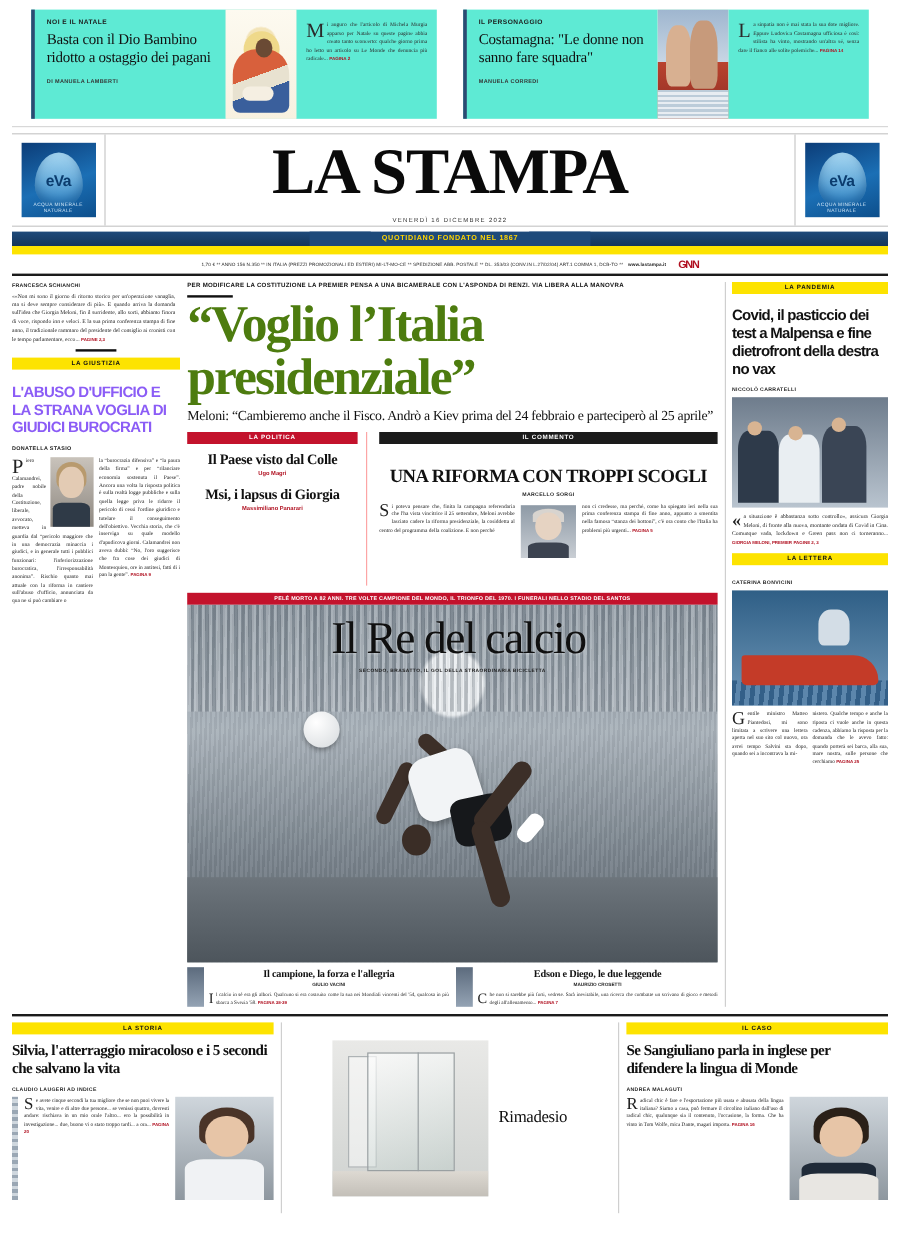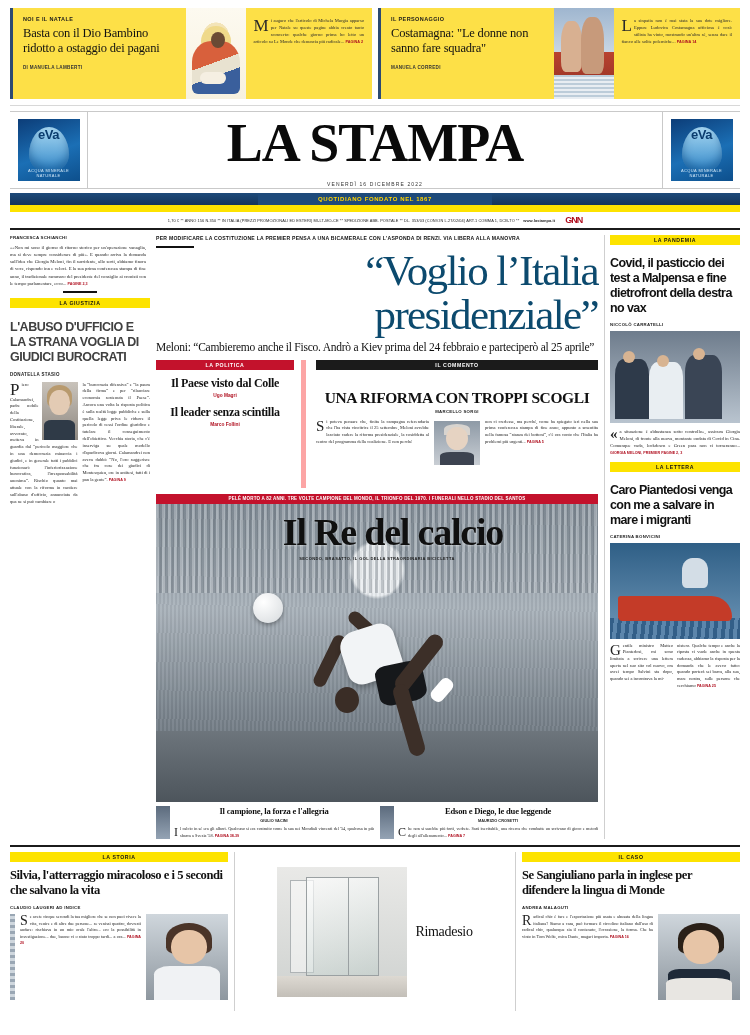--- a/index.html
+++ b/index.html
@@ -7,21 +7,21 @@
     width: 750px; height: 1035px;
     background: #ffffff;
     font-family: "Liberation Serif", serif;
     color: #111;
     overflow: hidden;
   }
   .page { width: 750px; height: 1035px; background:#fff; position: relative; padding: 6px 10px 4px 10px; }
 
   
   .topband { display:flex; height: 100px; gap:0; border-bottom: 1px solid #d8d8d8; padding-bottom:4px;}
-  .promo { display:flex; flex:1; background:#fde047; margin: 2px 0; }
+  .promo { display:flex; flex:1; background:#5eead4; margin: 2px 16px; }
   .promo.sep { margin-left: 6px; }
   .promo-txtcol { padding: 8px 6px 6px 10px; width:50%; border-left: 3px solid #2c4a72; }
   .promo-kicker { font-family:"Liberation Sans", sans-serif; font-weight:bold; font-size:5.5px; letter-spacing:.4px; color:#1b1b1b; margin-bottom:4px;}
   .promo-head { font-size:12.5px; line-height:1.22; font-weight:normal; letter-spacing:-.2px; }
   .promo-by { font-family:"Liberation Sans", sans-serif; font-weight:bold; font-size:4.6px; color:#333; margin-top:8px; letter-spacing:.3px;}
   .promo-img { width:62px; background:#f6f2e7; align-self:stretch; margin:0; position:relative; overflow:hidden;}
   .promo-body { width:36%; padding:10px 8px 6px 8px; font-size:4.6px; line-height:1.5; text-align:justify; color:#2a2a2a;}
   .promo-body .drop { float:left; font-size:17px; line-height:.85; padding:1px 2px 0 0; font-family:"Liberation Serif", serif;}
   .ref { font-family:"Liberation Sans", sans-serif; font-weight:bold; font-size:3.8px; color:#b01020;}
 
@@ -37,21 +37,21 @@
      linear-gradient(#9fb6cf, #c8d6e4 48%, #b9432f 48%, #8d2d22);}
   .pc-a { position:absolute; left:12%; top:14%; width:36%; height:56%; background:#d8b091; border-radius:40% 40% 20% 20%;}
   .pc-b { position:absolute; left:46%; top:10%; width:38%; height:62%; background:#c79a7b; border-radius:40% 40% 20% 20%;}
   .pc-c { position:absolute; left:0; bottom:0; width:100%; height:26%; background:repeating-linear-gradient(0deg,#e8edf2 0 2px,#bcccd9 2px 4px);}
 
   
   .masthead { display:flex; align-items:stretch; margin-top:5px; border-top:1px solid #c9c9c9; border-bottom:1px solid #c9c9c9; height:78px;}
   .eva { width:78px; display:flex; align-items:center; justify-content:center; border-right:1px solid #c9c9c9;}
   .eva.right { border-right:none; border-left:1px solid #c9c9c9;}
   .eva-box { width:62px; height:62px; background:linear-gradient(160deg,#0c3d78,#1b6fb5 55%,#0d4f8c); position:relative; display:flex; align-items:center; justify-content:center;}
-  .eva-drop { width:40px;height:46px;border-radius:50% 50% 50% 50%/60% 60% 40% 40%; background:linear-gradient(#a8d8f2,#2f86c8); position:relative; display:flex;justify-content:center; box-shadow:inset 0 -6px 10px rgba(0,60,120,.5);}
+  .eva-drop { width:40px;height:46px;border-radius:50% 50% 50% 50%/60% 60% 40% 40%; background:linear-gradient(#a8d8f2,#2f86c8); position:relative; display:flex;align-items:center;justify-content:center; box-shadow:inset 0 -6px 10px rgba(0,60,120,.5);}
   .eva-word { font-family:"Liberation Sans", sans-serif; font-weight:bold; font-size:13px; color:#0b3c6e; letter-spacing:-.5px;}
   .eva-sub { position:absolute; bottom:3px; left:0; width:100%; text-align:center; font-family:"Liberation Sans", sans-serif; font-size:4px; color:#cfe6f7; letter-spacing:.4px;}
   .mast-center { flex:1; display:flex; flex-direction:column; align-items:center; justify-content:center; padding-top:2px;}
   .mast-title { font-family:"Liberation Serif", serif; font-weight:bold; font-size:54px; letter-spacing:-1px; line-height:1; color:#0a0a0a;}
   .mast-date { font-family:"Liberation Sans", sans-serif; font-size:5px; letter-spacing:1.1px; color:#333; margin-top:11px;}
 
   
   .foundedwrap { position:relative; height:12px; margin-top:4px;}
   .founded-left { position:absolute; left:0; top:0; width:41%; height:12px; background:linear-gradient(#1e4a7a,#14355a);}
   .founded-right { position:absolute; right:0; top:0; width:41%; height:12px; background:linear-gradient(#1e4a7a,#14355a);}
@@ -65,29 +65,29 @@
 
   
   .main { display:flex; gap:6px; margin-top:5px; height:604px;}
   .col-left { width:140px; display:flex; flex-direction:column;}
   .col-center { flex:1; display:flex; flex-direction:column;}
   .col-right { width:136px; display:flex; flex-direction:column; border-left:1px solid #cfcfcf; padding-left:5px;}
 
   
   .lead-overline { font-family:"Liberation Sans", sans-serif; font-weight:bold; font-size:5.1px; letter-spacing:.25px; color:#111; padding-bottom:2px;}
   .lead-rule { width:38px; height:2px; background:#111; margin:3px 0 1px 0;}
-  .lead-title { font-size:43px; font-weight:normal; letter-spacing:-1.6px; line-height:1.03; color:#0c4a6e;text-align:right;}
+  .lead-title { font-size:43px; font-weight:bold; letter-spacing:-1.6px; line-height:1.03; color:#4d7c0f;}
   .lead-sub { font-size:11.5px; margin-top:3px; letter-spacing:-.25px; color:#111;}
 
   .lead-row { display:flex; gap:7px; margin-top:7px; height:128px;}
   .lead-note { width:140px; border-right:1px solid #d5d5d5; padding-right:6px;}
   .lead-note .by { font-family:"Liberation Sans", sans-serif; font-weight:bold; font-size:4.4px; color:#222; letter-spacing:.2px; margin-bottom:4px;}
   .lead-note p { font-size:4.7px; line-height:1.52; text-align:justify; color:#222;}
 
-  .politica { width:150px; border-right:5px solid #fca5a5; padding-right:7px;}
+  .politica { width:150px; border-right:1px solid #fca5a5; padding-right:7px;}
   .tagbar { background:#c3122c; color:#fff; font-family:"Liberation Sans", sans-serif; font-weight:bold; font-size:5.2px; letter-spacing:.6px; text-align:center; padding:2px 0; margin-bottom:6px;}
   .pol-item { text-align:center; margin-bottom:7px;}
   .pol-item h4 { font-size:12px; font-weight:bold; letter-spacing:-.3px;}
   .pol-item .aut { font-family:"Liberation Sans", sans-serif; font-weight:bold; font-size:4.8px; color:#b01020; margin-top:2px;}
 
   .commento { flex:1; padding-left:3px;}
   .tagbar.dark { background:#1b1b1b; }
   .com-title { text-align:center; font-size:15.5px; font-weight:bold; letter-spacing:-.4px; margin:19px 0 2px;}
   .com-by { text-align:center; font-family:"Liberation Sans", sans-serif; font-weight:bold; font-size:4.3px; color:#222; letter-spacing:.3px; margin-bottom:5px;}
   .com-cols { display:flex; gap:5px;}
@@ -99,21 +99,21 @@
   .cf-b { position:absolute; left:12%; bottom:0; width:76%; height:28%; background:#3c4350; border-radius:30% 30% 0 0;}
 
   
   .pele { margin-top:6px; flex:1; display:flex; flex-direction:column;}
   .pele-band { background:#c3122c; color:#fff; font-family:"Liberation Sans", sans-serif; font-weight:bold; font-size:4.5px; letter-spacing:.2px; text-align:center; padding:2.5px 0;}
   .pele-photo { position:relative; flex:1; background:
         radial-gradient(ellipse at 50% 22%, #e8ecef 0 8%, transparent 9%),
         linear-gradient(#8e99a3 0%, #aab3bb 35%, #7b858e 70%, #5d666e 100%);
         overflow:hidden;}
   .pele-photo::before { content:""; position:absolute; inset:0; background:repeating-linear-gradient(92deg, rgba(255,255,255,.05) 0 2px, rgba(0,0,0,.05) 2px 4px);}
-  .pele-title { position:absolute; top:6px; left:16px; width:100%; text-align:center; font-size:38px; font-weight:bold; letter-spacing:-1.2px; color:#101010; text-shadow:0 1px 2px rgba(255,255,255,.35);}
+  .pele-title { position:absolute; top:6px; left:5px; width:100%; text-align:center; font-size:38px; font-weight:normal; letter-spacing:-1.2px; color:#101010; text-shadow:0 1px 2px rgba(255,255,255,.35);}
   .pele-credit { position:absolute; top:52px; left:0; width:100%; text-align:center; font-family:"Liberation Sans", sans-serif; font-weight:bold; font-size:4px; color:#1b1b1b; letter-spacing:.4px;}
   .ball { position:absolute; left:22%; top:30%; width:30px; height:30px; border-radius:50%; background:radial-gradient(circle at 35% 30%, #ffffff, #d6dadd); box-shadow:0 2px 4px rgba(0,0,0,.35);}
   .player { position:absolute; left:36%; top:24%; width:140px; height:210px;}
   .pl-torso { position:absolute; left:28px; top:52px; width:56px; height:54px; background:#f2f4f6; border-radius:30% 26% 22% 26%; transform:rotate(-18deg); box-shadow:0 3px 6px rgba(0,0,0,.3);}
   .pl-shorts { position:absolute; left:62px; top:88px; width:48px; height:40px; background:#16181b; border-radius:22% 30% 26% 24%; transform:rotate(-12deg);}
   .pl-leg1 { position:absolute; left:96px; top:54px; width:16px; height:68px; background:#3c2f28; border-radius:8px; transform:rotate(38deg);}
   .pl-leg2 { position:absolute; left:86px; top:108px; width:16px; height:74px; background:#3c2f28; border-radius:8px; transform:rotate(-16deg);}
   .pl-arm1 { position:absolute; left:8px; top:58px; width:13px; height:56px; background:#3c2f28; border-radius:7px; transform:rotate(26deg);}
   .pl-arm2 { position:absolute; left:48px; top:30px; width:13px; height:52px; background:#3c2f28; border-radius:7px; transform:rotate(-48deg);}
   .pl-head { position:absolute; left:20px; top:112px; width:24px; height:26px; border-radius:50%; background:#3a2d26;}
@@ -126,21 +126,21 @@
   .pcap .thumb { width:14px; background:linear-gradient(#5c6b7d,#94a3b4);}
   .pcap .body { flex:1;}
   .pcap h5 { text-align:center; font-size:8.6px; font-weight:bold; letter-spacing:-.2px;}
   .pcap .aut { text-align:center; font-family:"Liberation Sans", sans-serif; font-weight:bold; font-size:3.9px; color:#222; margin:2px 0 3px;}
   .pcap p { font-size:4.3px; line-height:1.45; text-align:justify; color:#222;}
   .pcap p .drop { float:left; font-size:12px; line-height:.85; padding:1px 2px 0 0;}
 
   
   .lc-rule { width:34px; height:2px; background:#111; margin:4px auto 5px;}
   .tagbar.yellow { background:#fde300; color:#111;}
-  .lc-title { font-family:"Liberation Sans", sans-serif; font-weight:bold; font-size:12.5px; line-height:1.18; letter-spacing:-.5px; margin-top:6px; color:#404040;}
+  .lc-title { font-family:"Liberation Sans", sans-serif; font-weight:bold; font-size:12.5px; line-height:1.18; letter-spacing:-.5px; margin-top:6px; color:#8b5cf6;}
   .lc-by { font-family:"Liberation Sans", sans-serif; font-weight:bold; font-size:4.5px; color:#222; letter-spacing:.3px; margin:7px 0 5px;}
   .lc-body { display:flex; gap:5px; flex:1;}
   .lc-body p { font-size:4.55px; line-height:1.5; text-align:justify; color:#222; flex:1;}
   .lc-body p .drop { float:left; font-size:17px; line-height:.82; padding:1px 2px 0 0;}
   .lc-portrait { width:36px; height:58px; background:linear-gradient(#c9c3bb,#8e8881); position:relative; float:right; margin:0 0 3px 3px;}
   .lp-h { position:absolute; left:22%; top:14%; width:56%; height:44%; border-radius:48%; background:#e3cbb4;}
   .lp-hair { position:absolute; left:14%; top:6%; width:72%; height:40%; border-radius:50% 50% 30% 30%; background:#b89a6e;}
   .lp-b { position:absolute; left:8%; bottom:0; width:84%; height:34%; background:#2f3a47; border-radius:24% 24% 0 0;}
 
   
@@ -306,22 +306,22 @@
 
       <div class="lead-row">
 
         <div class="politica">
           <div class="tagbar">LA POLITICA</div>
           <div class="pol-item">
             <h4>Il Paese visto dal Colle</h4>
             <div class="aut">Ugo Magri</div>
           </div>
           <div class="pol-item">
-            <h4>Il leader senza scintilla</h4>
-            <div class="aut">Marco Follini</div>
+            <h4>Msi, i lapsus di Giorgia</h4>
+            <div class="aut">Massimiliano Panarari</div>
           </div>
         </div>
 
         <div class="commento">
           <div class="tagbar dark">IL COMMENTO</div>
           <div class="com-title">UNA RIFORMA CON TROPPI SCOGLI</div>
           <div class="com-by">MARCELLO SORGI</div>
           <div class="com-cols">
             <p><span class="drop">S</span><span>i poteva pensare che, finita la campagna referendaria che l'ha vista vincitrice il 25 settembre, Meloni avrebbe lasciato cadere la riforma presidenziale, la cosiddetta al centro del programma della coalizione. E non perché</span></p>
             <div class="com-face">
@@ -389,21 +389,20 @@
         <span class="rcp-head" style="left:36%;top:26%;"></span>
         <span class="rcp-head" style="left:64%;top:18%;"></span>
       </div>
       <div class="quote-block">
         <span class="qmark">«</span><span>a situazione è abbastanza sotto controllo», assicura Giorgia Meloni, di fronte alla nuova, montante ondata di Covid in Cina. Comunque vada, lockdown e Green pass non ci torneranno...</span>
         <span class="small-ref">GIORGIA MELONI, PREMIER</span>
         <span class="small-ref">PAGINE 2, 3</span>
       </div>
 
       <div class="tagbar yellow">LA LETTERA</div>
-      <div class="rc-title">Caro Piantedosi venga con me a salvare in mare i migranti</div>
       <div class="rc-by">CATERINA BONVICINI</div>
       <div class="rc-photo2">
         <span class="sea"></span>
           <span class="boat"></span>
           <span class="person-o"></span>
       </div>
       <div class="rc-body">
         <p><span class="drop">G</span><span>entile ministro Matteo Piantedosi, mi sono limitata a scrivere una lettera aperta nel suo sito col nuovo, ora avrei tempo Salvini sta dopo, quando sei a incontrava la mi-</span></p>
         <p><span>nistero. Qualche tempo e anche la riposta ci vuole anche in questa cadenza, abbiamo la risposta per la domanda che le avevo fatto: quando porterà sei barca, alla sua, mare nostra, sulle persone che cerchiamo</span> <span class="small-ref">PAGINA 25</span></p>
       </div>

